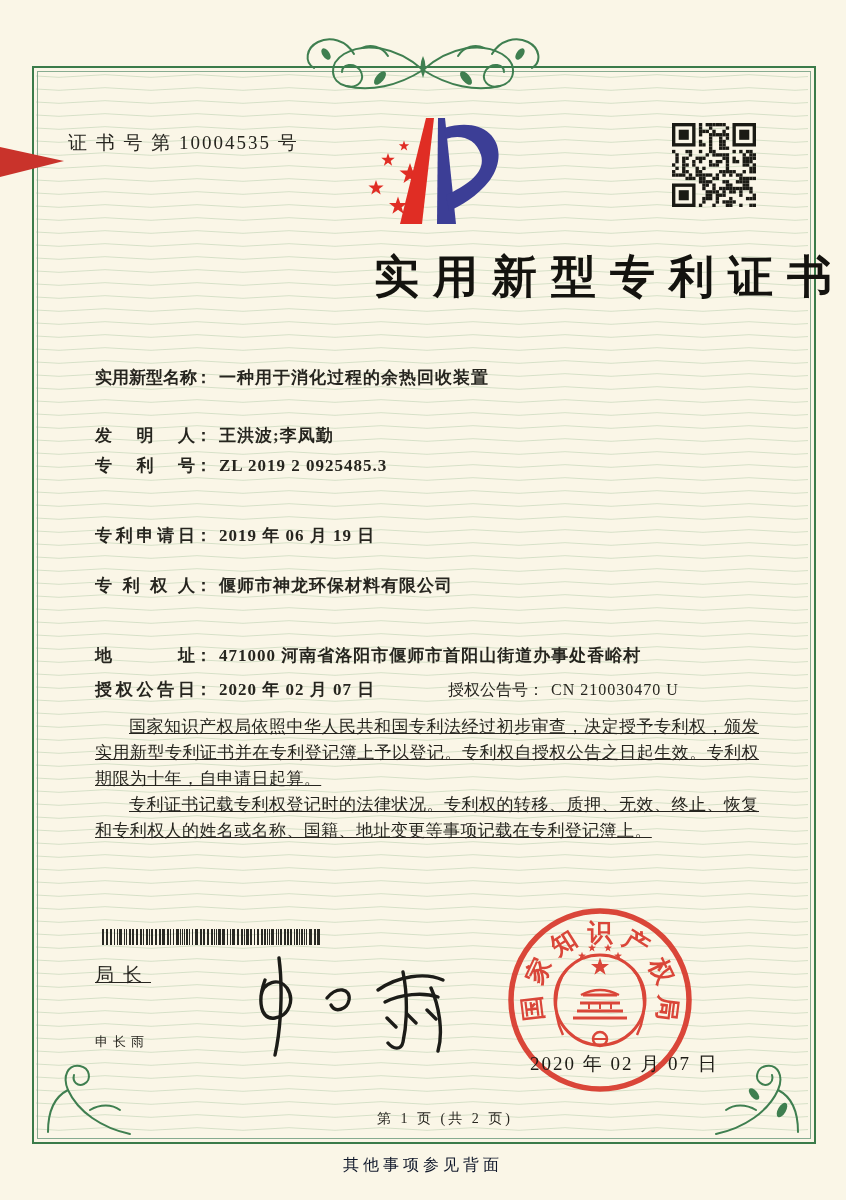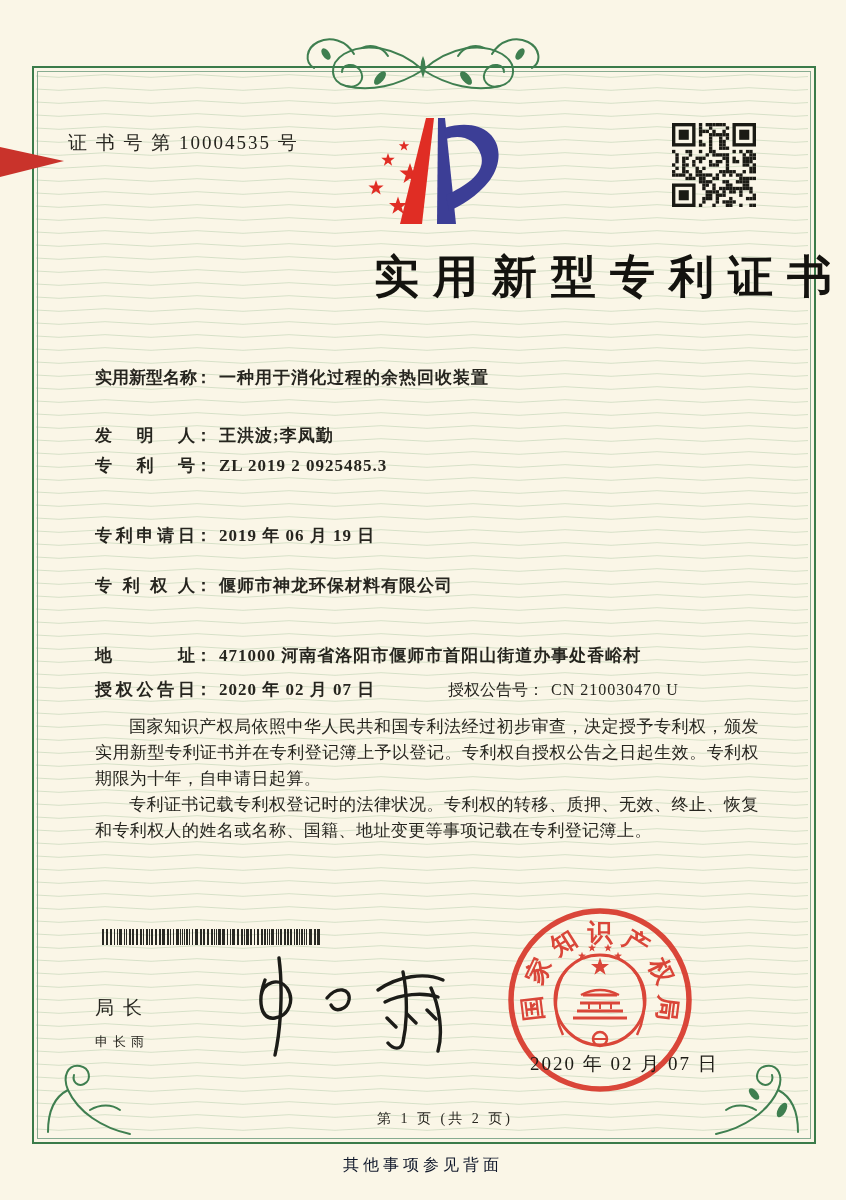--- a/index.html
+++ b/index.html
@@ -18,25 +18,25 @@
          letter-spacing:14px;text-indent:14px;color:#14130f;z-index:2;}
   
   .field-row{position:absolute;left:95px;font-size:17px;line-height:24px;white-space:nowrap;z-index:2;font-weight:bold;}
   .flabel{display:inline-block;width:100px;text-align:justify;text-align-last:justify;}
   .fvalue{margin-left:7px;letter-spacing:1px;}
   .r1{top:366px}.r2{top:424px}.r3{top:454px}.r4{top:524px}.r5{top:574px}.r6{top:644px}
   .grant-left{top:678px}
   .grant-right{position:absolute;left:428px;top:678px;font-size:16px;line-height:24px;white-space:nowrap;z-index:2;margin-left:20px;}
   
   .paras{position:absolute;left:95px;top:714px;width:664px;font-size:17px;line-height:26px;
-         text-align:justify;z-index:2;}
+         text-align:justify;z-index:2;text-decoration:underline;}
   .paras p{margin:0;text-indent:2em;letter-spacing:0.4px;}
   
   #barcode{position:absolute;left:102px;top:929px;z-index:2;}
-  .director-title{position:absolute;left:95px;top:995px;font-size:19px;letter-spacing:9px;z-index:2;}
+  .director-title{position:absolute;left:95px;top:962px;font-size:19px;letter-spacing:9px;z-index:2;text-decoration:underline;}
   .director-name{position:absolute;left:95px;top:1033px;font-size:13px;letter-spacing:5px;z-index:2;}
   #signature{position:absolute;left:235px;top:950px;z-index:3;}
   #seal{position:absolute;left:505px;top:905px;z-index:3;opacity:.93;}
   .seal-date{position:absolute;left:530px;top:1051px;font-size:19px;letter-spacing:2px;color:#1d1c16;z-index:5;white-space:nowrap;}
   .page-no{position:absolute;left:0;right:0;top:1110px;text-align:center;font-size:14px;letter-spacing:3px;z-index:2;margin-left:44px;}
   .back-note{position:absolute;left:0;right:0;top:1155px;text-align:center;font-size:16px;letter-spacing:4px;color:#0f172a;z-index:2;}
   #bookmark{position:absolute;left:0;top:146px;z-index:4;}
   .ornament{position:absolute;z-index:2;pointer-events:none;}
 </style>
 </head>

